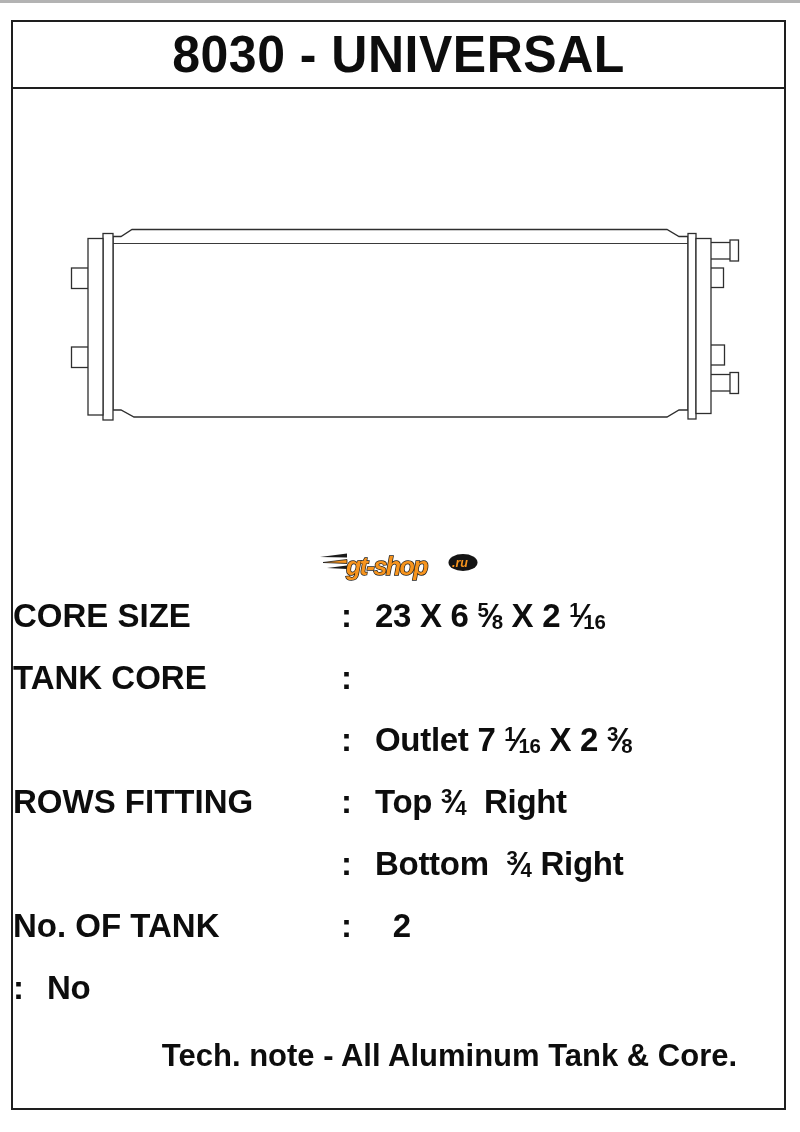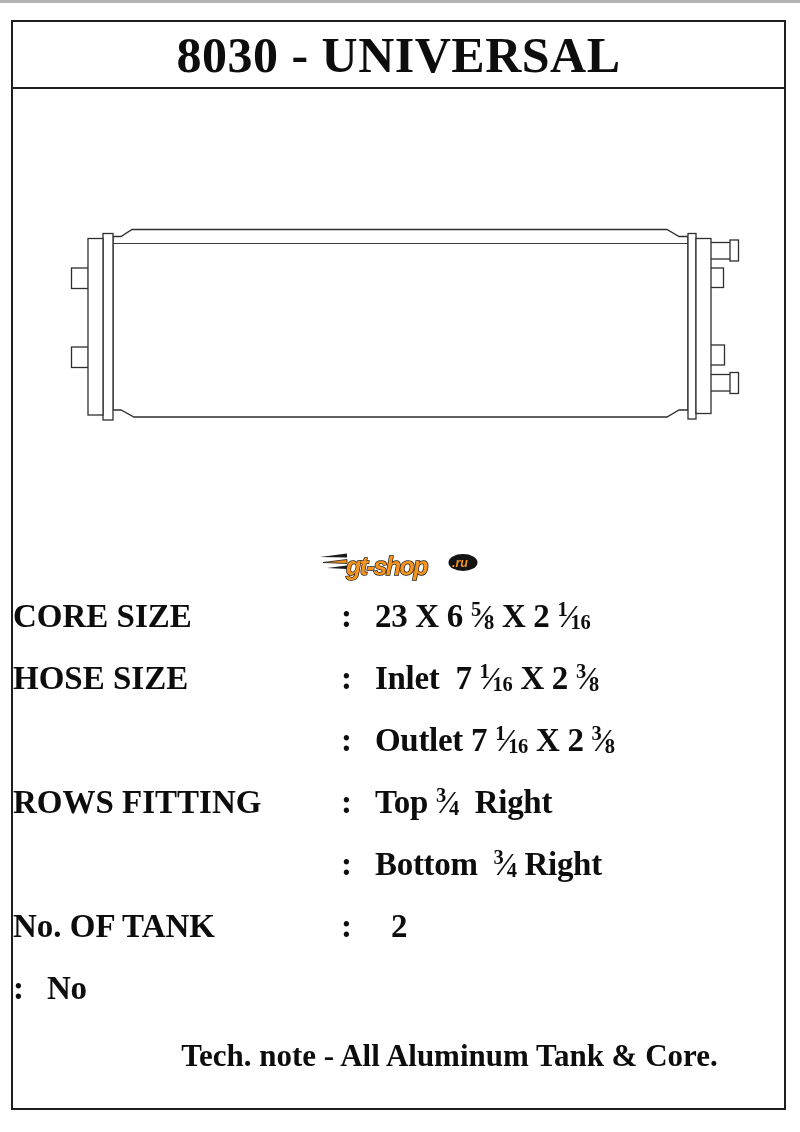--- a/index.html
+++ b/index.html
@@ -8,21 +8,21 @@
     background:#ffffff;
     font-family:"Liberation Sans","DejaVu Sans",sans-serif;
     color:#0d0d0d;
   }
   .top-edge {
     position:absolute; left:0; top:0; width:800px; height:3px;
     background:#b3b3b3;
   }
   .main-box {
     position:absolute; left:11px; top:20px; width:771px; height:1086px;
-    border:2px solid #1e1e1e; background:#fff;font-family:Liberation Serif, serif;
+    border:2px solid #1e1e1e; background:#fff;
   }
   .title-bar {
     height:65px; border-bottom:2px solid #1e1e1e;
     display:flex; align-items:center; justify-content:center;
   }
   .title {
     font-size:50px; font-weight:bold; letter-spacing:0.5px;
     transform:scaleY(1.02);
   }
   .drawing-svg {
@@ -62,23 +62,22 @@
     <span class="title">8030 - UNIVERSAL</span>
   </div>
 
   <div class="rows">
     <div class="row">
       <span class="lbl">CORE SIZE</span>
       <span class="colon">:</span>
       <span class="val">23 X 6 <sup class="fn">5</sup><span class="fx">⁄</span><sub class="fd">8</sub> X 2 <sup class="fn">1</sup><span class="fx">⁄</span><sub class="fd">16</sub></span>
     </div>
     <div class="row">
-      <span class="lbl">HOSE SIZE</span>
+      <span class="lbl">TANK CORE</span>
       <span class="colon">:</span>
-      <span class="val">Inlet&nbsp; 7 <sup class="fn">1</sup><span class="fx">⁄</span><sub class="fd">16</sub> X 2 <sup class="fn">3</sup><span class="fx">⁄</span><sub class="fd">8</sub></span>
     </div>
     <div class="row">
       <span class="lbl"></span>
       <span class="colon">:</span>
       <span class="val">Outlet 7 <sup class="fn">1</sup><span class="fx">⁄</span><sub class="fd">16</sub> X 2 <sup class="fn">3</sup><span class="fx">⁄</span><sub class="fd">8</sub></span>
     </div>
     <div class="row">
       <span class="lbl">ROWS FITTING</span>
       <span class="colon">:</span>
       <span class="val">Top <sup class="fn">3</sup><span class="fx">⁄</span><sub class="fd">4</sub>&nbsp; Right</span>

